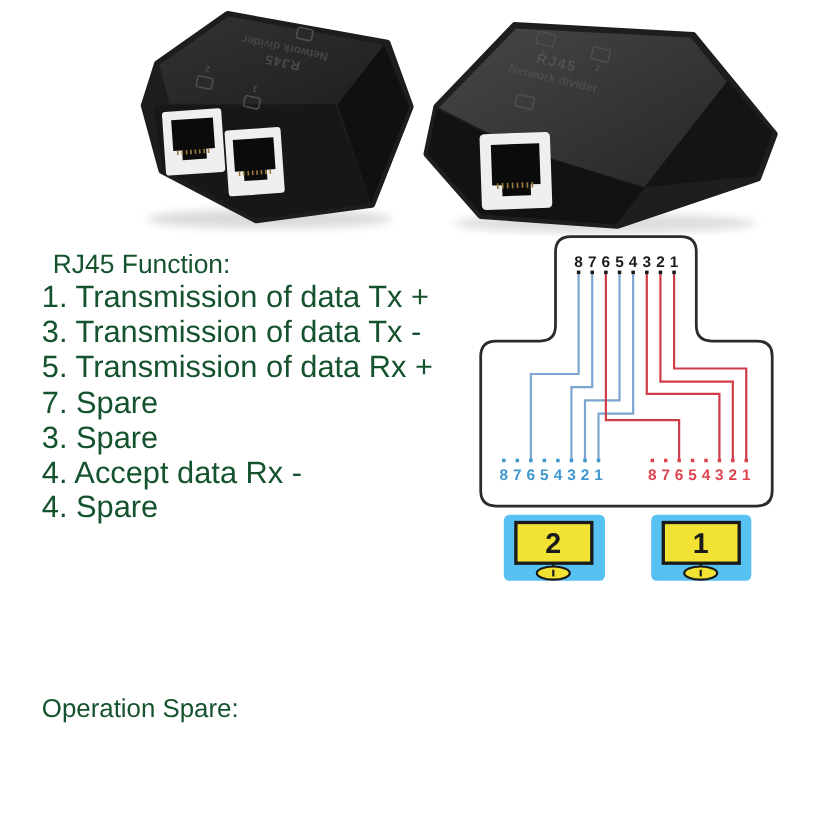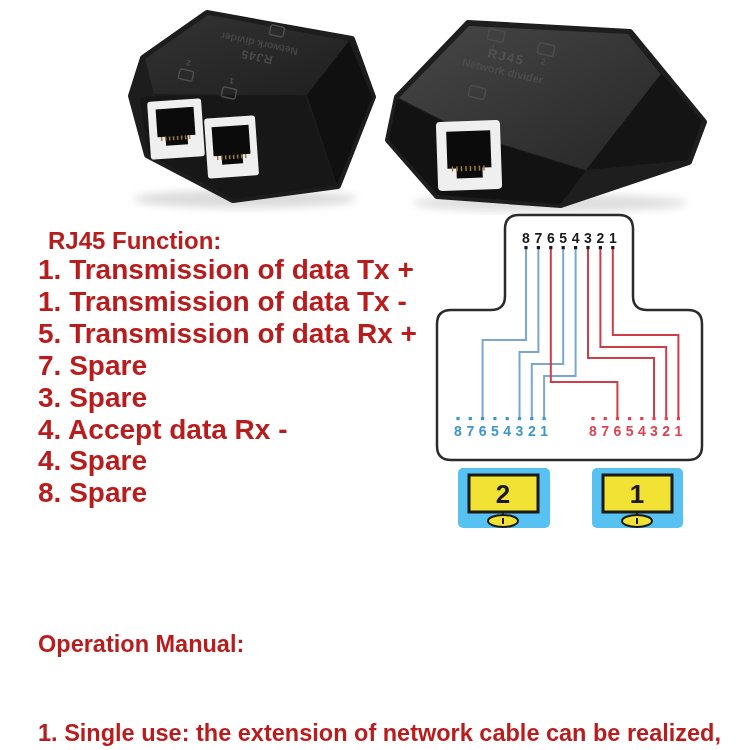--- a/index.html
+++ b/index.html
@@ -1,21 +1,21 @@
 <!DOCTYPE html>
 <html><head>
 <meta charset="utf-8">
 <style>
   html,body{margin:0;padding:0;background:#fff;}
   .page{position:relative;width:750px;height:750px;background:#ffffff;overflow:hidden;
         font-family:"Liberation Sans",sans-serif;}
   svg{position:absolute;left:0;top:0;}
   .photos{width:750px;height:215px;}
   .diagram{width:750px;height:750px;}
-  .textblock{position:absolute;color:#b91c1c;font-weight:bold;}
+  .textblock{position:absolute;color:#14532d;}
   .function-list{left:38px;top:227px;}
   .fl-title{font-size:24px;line-height:27px;padding-left:10px;}
   .fl-item{font-size:28px;line-height:31.9px;}
   .manual{left:38px;top:570px;font-size:23.5px;line-height:29.8px;white-space:pre;}
   .outline{fill:#ffffff;stroke:#2b2b2b;stroke-width:2.5;}
   .pin-label{font-family:"Liberation Sans",sans-serif;font-weight:bold;font-size:14px;}
   .mon-bg{fill:#57c1f2;}
   .mon-screen{fill:#f1e233;stroke:#1a1a1a;stroke-width:3;}
   .mon-base{fill:#f1e233;stroke:#1a1a1a;stroke-width:2;}
   .mon-stem{stroke:#1a1a1a;stroke-width:2;}
@@ -120,27 +120,26 @@
         <rect class="port-frame" x="437" y="121" width="64" height="69" rx="4"></rect>
         <path class="port-hole" d="M 447 131 h 44 v 37 h -9 v 10 h -26 v -10 h -9 z"></path>
         <path class="port-pins" d="M452 166 v5 M456.5 166 v5 M461 166 v5 M465.5 166 v5 M470 166 v5 M474.5 166 v5 M479 166 v5 M483.5 166 v5"></path>
       </g>
     </g>
   </svg>
 
   <div class="textblock function-list">
     <div class="fl-title">RJ45 Function:</div>
     <div class="fl-item">1. Transmission of data Tx +</div>
-    <div class="fl-item">1. Transmission of data Tx -</div>
+    <div class="fl-item">3. Transmission of data Tx -</div>
     <div class="fl-item">5. Transmission of data Rx +</div>
     <div class="fl-item">7. Spare</div>
     <div class="fl-item">3. Spare</div>
     <div class="fl-item">4. Accept data Rx -</div>
     <div class="fl-item">4. Spare</div>
-    <div class="fl-item">8. Spare</div>
   </div>
 
   <svg class="diagram" viewBox="0 0 750 750">
     <path class="outline" d="M 519 215 H 619 Q 633 215 633 229 V 296 Q 633 310 647 310 H 688 Q 702 310 702 324 V 446
              Q 702 460 688 460 H 451 Q 437 460 437 446 V 324 Q 437 310 451 310 H 491 Q 505 310 505 296
              V 229 Q 505 215 519 215 Z" stroke="#2b2b2b"></path>
     <g id="wiring-layer">
         <path d="M 526 249 V 340 H 482.6 V 418" fill="none" stroke="#7ba6d0" stroke-width="2"></path>
         <path d="M 538.4 249 V 352 H 519.5 V 418" fill="none" stroke="#7ba6d0" stroke-width="2"></path>
         <path d="M 563.2 249 V 364 H 531.8 V 418" fill="none" stroke="#7ba6d0" stroke-width="2"></path>
@@ -212,20 +211,19 @@
       <rect class="mon-bg" x="592" y="468" width="91" height="60" rx="5" fill="#57c1f2"></rect>
       <rect class="mon-screen" x="603" y="475" width="69" height="37" fill="#f1e233"></rect>
       <text class="mon-num" x="637" y="503">1</text>
       <line class="mon-stem" x1="637" y1="512" x2="637" y2="517"></line>
       <ellipse class="mon-base" cx="637" cy="521" rx="15" ry="6" fill="#f1e233"></ellipse>
       <line class="mon-stem" x1="637" y1="518" x2="637" y2="524"></line>
     </g>
   </svg>
 
   <div class="textblock manual">
-    <div>Operation Manual:</div>
-    <div>1. Single use: the extension of network cable can be realized,</div>
+    <div>Operation Spare:</div>
     
     
     
   </div>
 
 </div>
 
 </body></html>

